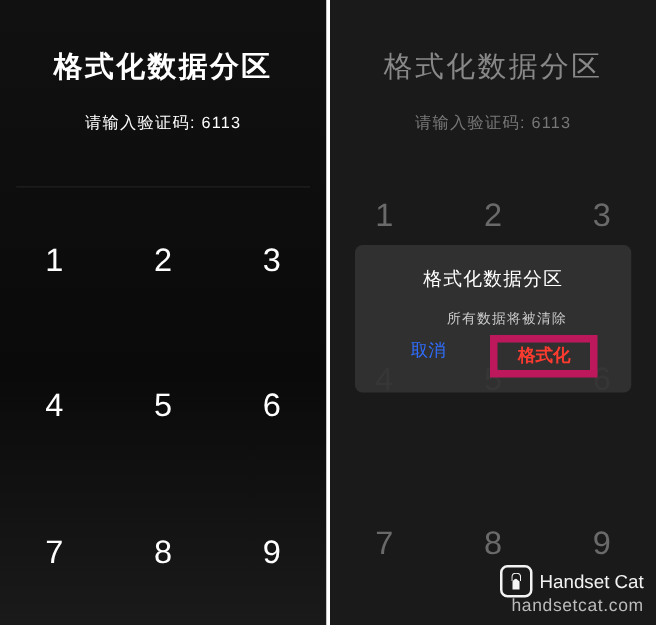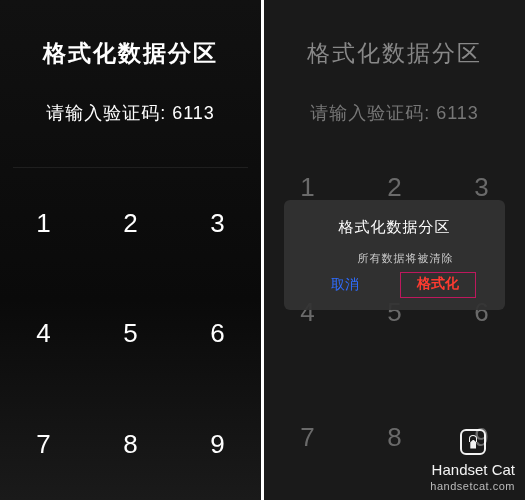--- a/index.html
+++ b/index.html
@@ -41,22 +41,22 @@
       font-size: 23px;
       font-weight: 600;
       letter-spacing: 2px;
     }
     .phone.right .title {
       color: #888;
       font-weight: 500;
     }
     .prompt {
       color: #fff;
-      font-size: 18px;
-      margin-top: 32px;
+      font-size: 13px;
+      margin-top: 20px;
       letter-spacing: 1px;
     }
     .phone.right .prompt {
       color: #777;
     }
     .faint-line {
       width: 90%;
       height: 1px;
       background: rgba(255,255,255,0.08);
       margin-top: 42px;
@@ -126,34 +126,33 @@
       font-size: 14px;
       cursor: pointer;
       padding: 4px 18px;
     }
     .btn-confirm {
       color: #ff3b30;
       font-size: 14px;
       font-weight: 600;
       cursor: pointer;
       padding: 2px 16px;
-      border: 1px solid #be185d;
+      border: 6px solid #be185d;
     }
     .watermark {
       position: absolute;
       right: 10px;
       bottom: 22px;
       display: flex;
       align-items: center;
       gap: 6px;
       color: #fff;
       font-size: 15px;
       opacity: 0.95;
       pointer-events: none;
-      flex-direction: column;
     }
     .watermark-icon {
       width: 26px;
       height: 26px;
       border: 2px solid #fff;
       border-radius: 6px;
       display: flex;
       align-items: center;
       justify-content: center;
     }
@@ -174,21 +173,21 @@
       border-top: none;
       border-radius: 0 0 50% 50%;
       transform: translateY(-4px) rotate(180deg);
       margin-left: 0;
     }
     .watermark-sub {
       position: absolute;
       right: 10px;
       bottom: 8px;
       color: #bbb;
-      font-size: 11px;
+      font-size: 14px;
       letter-spacing: 0.5px;
       pointer-events: none;
     }
   </style>
 </head>
 <body>
 
 <div class="phone left">
   <div class="top-section">
     <div class="title">格式化数据分区</div>

